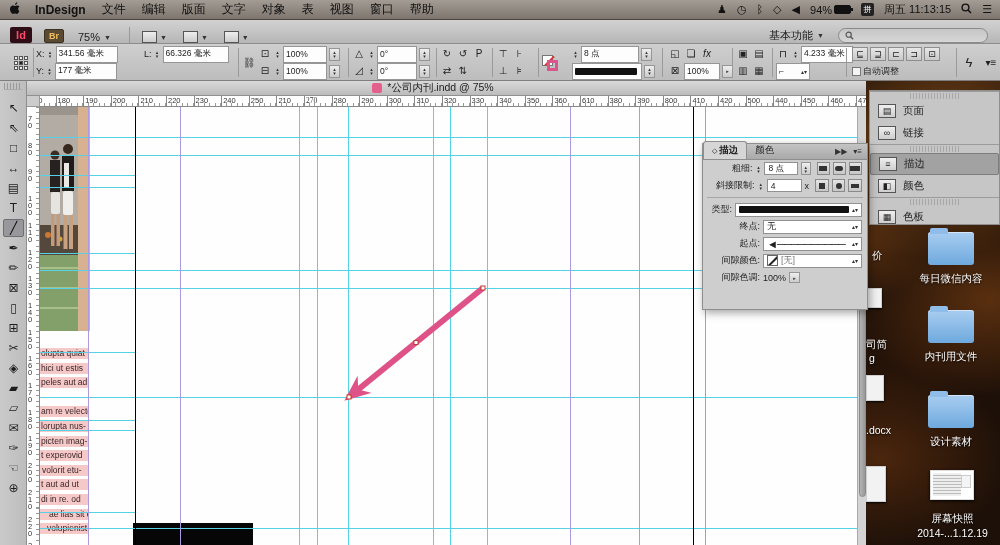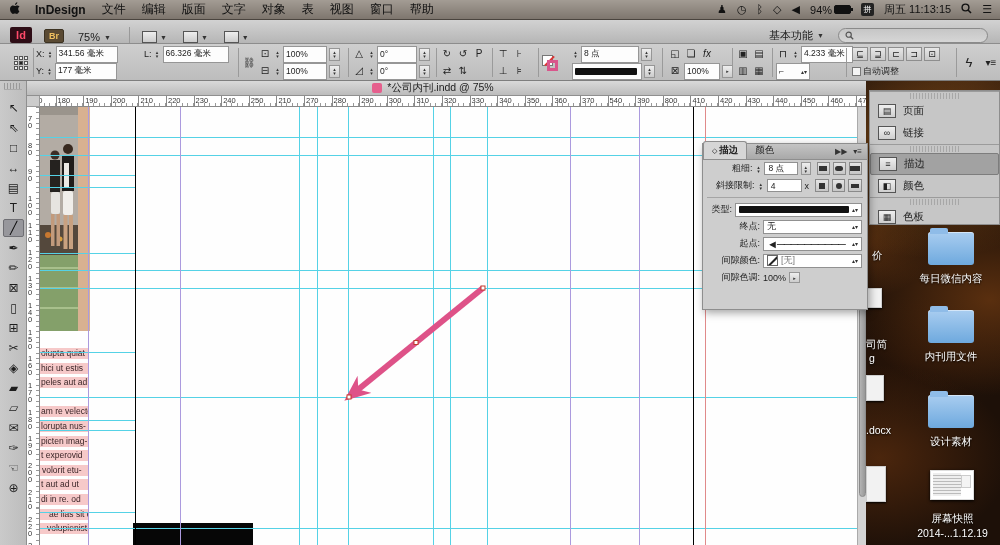--- a/index.html
+++ b/index.html
@@ -416,37 +416,37 @@
         <span class="hnum" style="left: 3px;">170</span>
         <span class="hnum" style="left: 30.6px;">180</span>
         <span class="hnum" style="left: 58.2px;">190</span>
         <span class="hnum" style="left: 85.8px;">200</span>
         <span class="hnum" style="left: 113.4px;">210</span>
         <span class="hnum" style="left: 141px;">220</span>
         <span class="hnum" style="left: 168.6px;">230</span>
         <span class="hnum" style="left: 196.2px;">240</span>
         <span class="hnum" style="left: 223.8px;">250</span>
         <span class="hnum" style="left: 251.4px;">210</span>
-        <span class="hnum" style="left: 279px;">270</span>
+        <span class="hnum" style="left: 279px; font-family: Liberation Serif, serif;">270</span>
         <span class="hnum" style="left: 306.6px;">280</span>
         <span class="hnum" style="left: 334.2px;">290</span>
         <span class="hnum" style="left: 361.8px;">300</span>
         <span class="hnum" style="left: 389.4px;">310</span>
         <span class="hnum" style="left: 417px;">320</span>
         <span class="hnum" style="left: 444.6px;">330</span>
         <span class="hnum" style="left: 472.2px;">340</span>
         <span class="hnum" style="left: 499.8px;">350</span>
         <span class="hnum" style="left: 527.4px;">360</span>
-        <span class="hnum" style="left: 555px;">370</span>
-        <span class="hnum" style="left: 582.6px;">540</span>
+        <span class="hnum" style="left: 555px;">610</span>
+        <span class="hnum" style="left: 582.6px;">380</span>
         <span class="hnum" style="left: 610.2px;">390</span>
         <span class="hnum" style="left: 637.8px;">800</span>
         <span class="hnum" style="left: 665.4px;">410</span>
         <span class="hnum" style="left: 693px;">420</span>
-        <span class="hnum" style="left: 720.6px;">430</span>
+        <span class="hnum" style="left: 720.6px;">500</span>
         <span class="hnum" style="left: 748.2px;">440</span>
         <span class="hnum" style="left: 775.8px;">450</span>
         <span class="hnum" style="left: 803.4px;">460</span>
         <span class="hnum" style="left: 831px;">470</span>
       </div>
     </div>
   <div class="vruler">
       <div class="ticks"></div>
       <div id="vnums">
         <span class="vnum" style="top: 8px;">7

